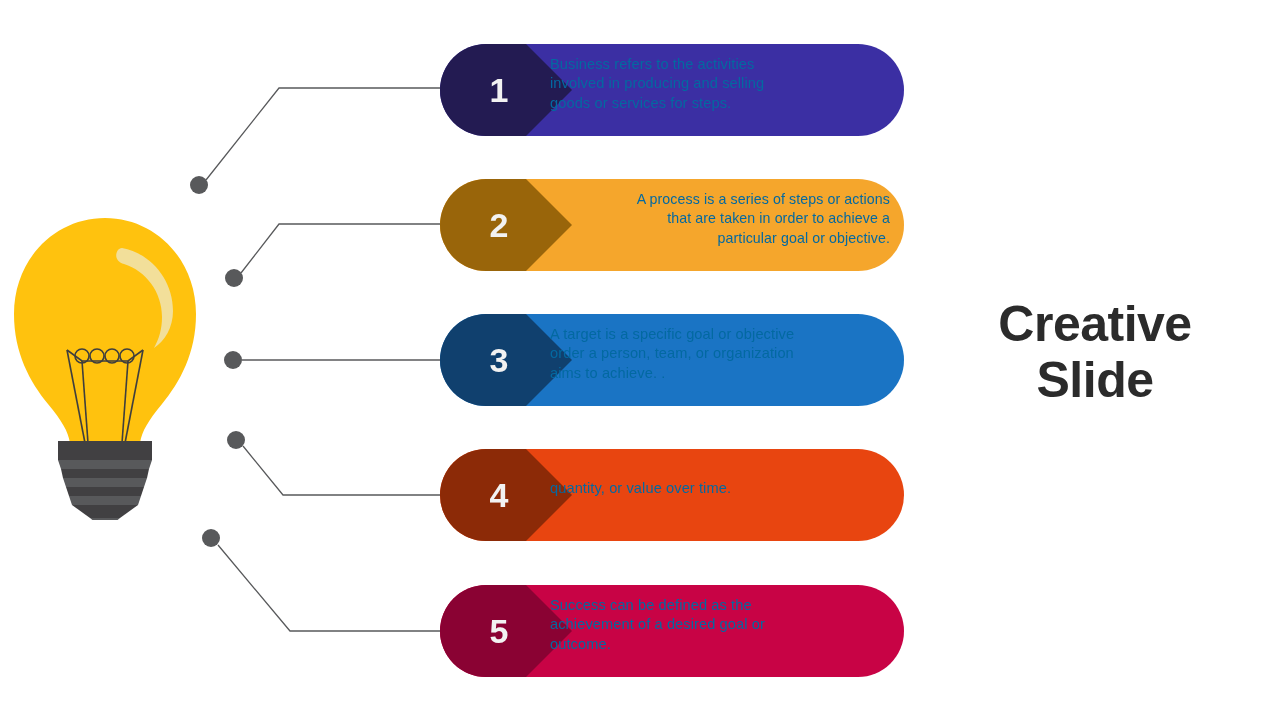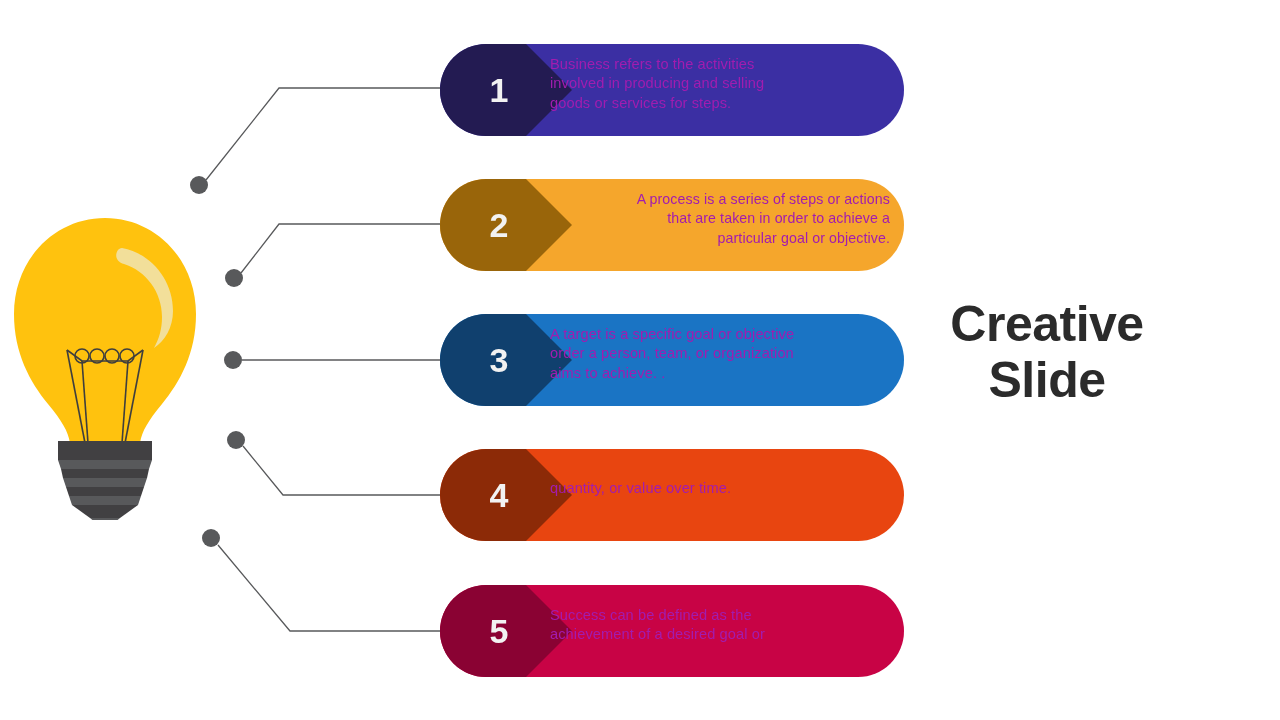--- a/index.html
+++ b/index.html
@@ -47,31 +47,31 @@
     font-size:34px;
     font-weight:bold;
     letter-spacing:0px;
     padding-left:20px;
   }
   .row-text {
     position:absolute;
     left:110px; top:0;
     width:340px; height:80px;
     display:flex; flex-direction:column; justify-content:center;
-    color:#a21caf;
+    color:#0369a1;
     font-size:14.6px;
     line-height:19.5px;
     letter-spacing:0.1px;
   }
   .row-text span { display:block; white-space:nowrap; }
 
   
   #title {
     position:absolute;
-    left:887px; top:296px;
+    left:935px; top:296px;
     width:320px;
     text-align:center;
     color:#2b2b2b;
     font-size:50px;
     line-height:56px;
     font-weight:bold;
     letter-spacing:-0.5px;
   }
   #title span { display:block; }
 </style>
@@ -194,20 +194,21 @@
 
   <div class="row" style="top:585px;">
     <svg class="row-svg" viewBox="0 0 464 92" xmlns="http://www.w3.org/2000/svg">
       <path fill="#c80345" d="M46 0 H418 A46 46 0 0 1 418 92 H46 A46 46 0 0 1 46 0 Z"></path>
       <path fill="#8a0233" d="M46 0 H86 L132 46 L86 92 H46 A46 46 0 0 1 46 0 Z"></path>
     </svg>
     <div class="row-num">5</div>
     <div class="row-text">
       <span>Success can be defined as the</span>
       <span>achievement of a desired goal or</span>
+      <span>outcome.</span>
     </div>
   </div>
 
   <div id="title">
     <span>Creative</span>
     <span>Slide</span>
   </div>
 
 </div>
 

